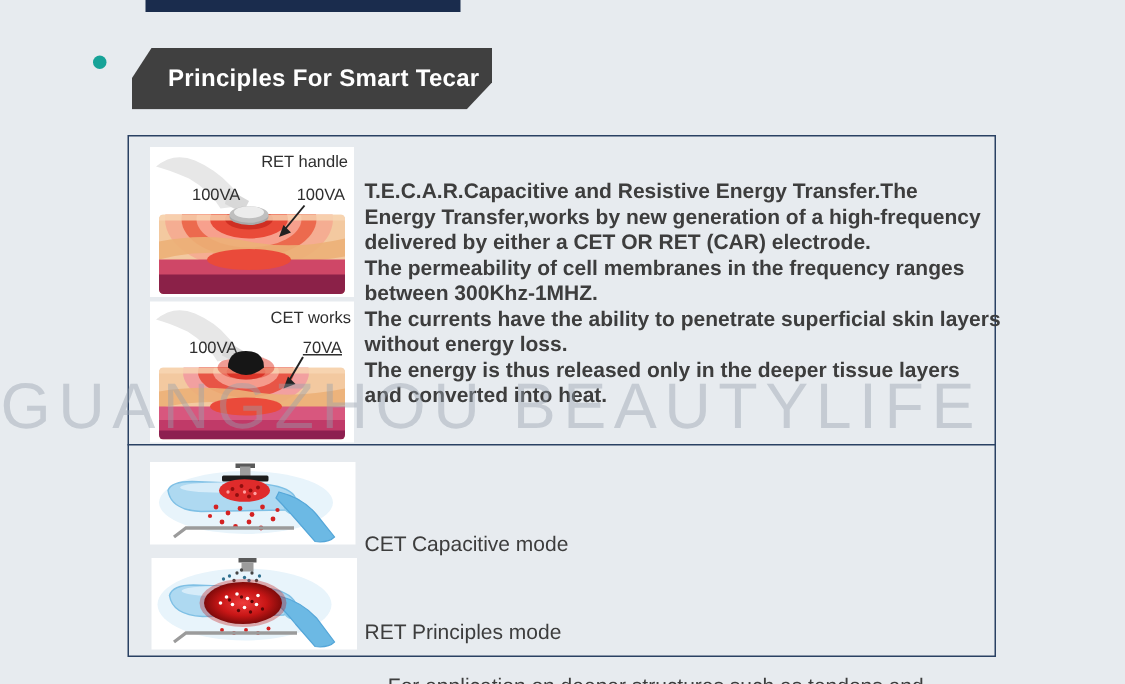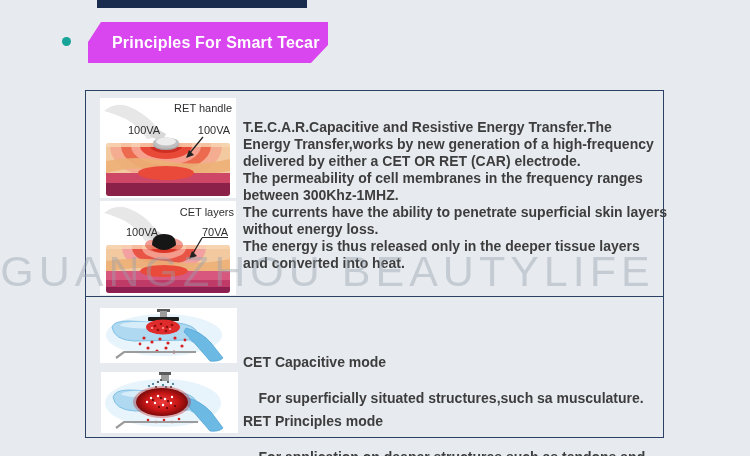--- a/index.html
+++ b/index.html
@@ -7,21 +7,21 @@
     position:relative; width:750px; height:456px;
     background:#e7ebef; overflow:hidden;
     font-family:"Liberation Sans", sans-serif;
     color:#3a3a3a;
   }
   .abs{position:absolute;}
   
   #bullet{left:62px; top:37px; width:9px; height:9px; border-radius:50%; background:#17a398;}
   #ribbon-strip{left:97px; top:0; width:210px; height:8px; background:#1a2c4d;}
   #banner{
-    left:88px; top:22px; width:240px; height:41px; background:#d946ef;
+    left:88px; top:32px; width:240px; height:41px; background:#404040;
     clip-path:polygon(13px 0, 100% 0, 100% 23px, 223px 100%, 0 100%, 0 20px);
   }
   #banner .title{
     display:block; padding-left:24px; line-height:41px;
     font-size:16px; font-weight:bold; color:#ffffff; letter-spacing:.2px;
     white-space:nowrap;
   }
   
   #main-box{
     left:85px; top:90px; width:579px; height:348px;
@@ -33,21 +33,21 @@
   #fig-ret{left:100px; top:98px;  width:136px; height:100px;}
   #fig-cet{left:100px; top:201px; width:136px; height:94px;}
   #fig-cetmode{left:100px; top:308px; width:137px; height:55px;}
   #fig-retmode{left:101px; top:372px; width:137px; height:61px;}
   .fig-label{position:absolute; font-size:11px; color:#2e2e2e; white-space:nowrap;padding-left:12px;}
   
   #tecar-text{
     left:243px; top:119px; font-size:14px; line-height:17px;
     color:#3d3d3d; white-space:pre;font-weight:bold;
   }
-  .mode-block{white-space:pre; font-size:14px; line-height:17.5px; color:#3d3d3d;font-weight:bold;}
+  .mode-block{white-space:pre; font-size:14px; line-height:17.5px; color:#3d3d3d;}
   #cet-mode-block{left:243px; top:319px;}
   #ret-mode-block{left:243px; top:378px;}
   .mode-title{display:block; margin-bottom:1px;}
   
   #watermark{
     left:0; top:247px; width:655px; text-align:center;
     font-size:43px; letter-spacing:5px; white-space:nowrap;
     color:#97a1ad; opacity:.42; z-index:50; pointer-events:none;
   }
   svg{display:block;}
@@ -129,21 +129,21 @@
       <g>
         <path d="M4 12 Q16 2 30 8 Q44 14 52 24 Q58 30 61 37 L45 40 Q38 28 25 20 Q12 14 4 12 Z" fill="#e7e7e7"></path>
         <path d="M50 26 L64 34 L60 42 L48 36 Z" fill="#d8d8d8"></path>
       </g>
       <path d="M52 44 Q52 33 64 33 Q76 33 76 44 Q70 49 64 49 Q58 49 52 44 Z" fill="#161616"></path>
       <g>
         <line x1="102" y1="37" x2="92" y2="54" stroke="#222" stroke-width="1.3"></line>
         <path d="M89 58 L92 50 L97 55 Z" fill="#222"></path>
       </g>
     </svg>
-    <span class="fig-label" style="right:2px; top:5px;">CET layers</span>
+    <span class="fig-label" style="right:2px; top:5px;">CET works</span>
     <span class="fig-label" style="left:14px; top:25px;">100VA</span>
     <span class="fig-label" style="right:8px; top:25px;text-decoration:underline;">70VA</span>
   </div>
 
   <div id="tecar-text" class="abs">T.E.C.A.R.Capacitive and Resistive Energy Transfer.The
 Energy Transfer,works by new generation of a high-frequency
 delivered by either a CET OR RET (CAR) electrode.
 The permeability of cell membranes in the frequency ranges
 between 300Khz-1MHZ.
 The currents have the ability to penetrate superficial skin layers
@@ -190,21 +190,20 @@
         <circle cx="82" cy="38" r="1.6"></circle>
           <circle cx="40" cy="36" r="1.4"></circle>
           <circle cx="85" cy="32" r="1.4"></circle>
       </g>
       <path d="M16 50 L24 44 L96 44" stroke="#9b9b9b" stroke-width="2.2" fill="none"></path>
     </svg>
   </div>
 
   <div id="cet-mode-block" class="abs mode-block">
     <span class="mode-title">CET Capacitive mode</span>
-    <span>For superficially situated structures,such sa musculature.</span>
   </div>
 
   <div id="fig-retmode" class="abs figure">
     <svg width="137" height="61" viewBox="0 0 137 61">
       <defs>
         <radialGradient id="gr4">
           <stop offset="0%" stop-color="#ef3b3b"></stop>
           <stop offset="60%" stop-color="#c81616"></stop>
           <stop offset="100%" stop-color="#7d0a0a"></stop>
         </radialGradient>

